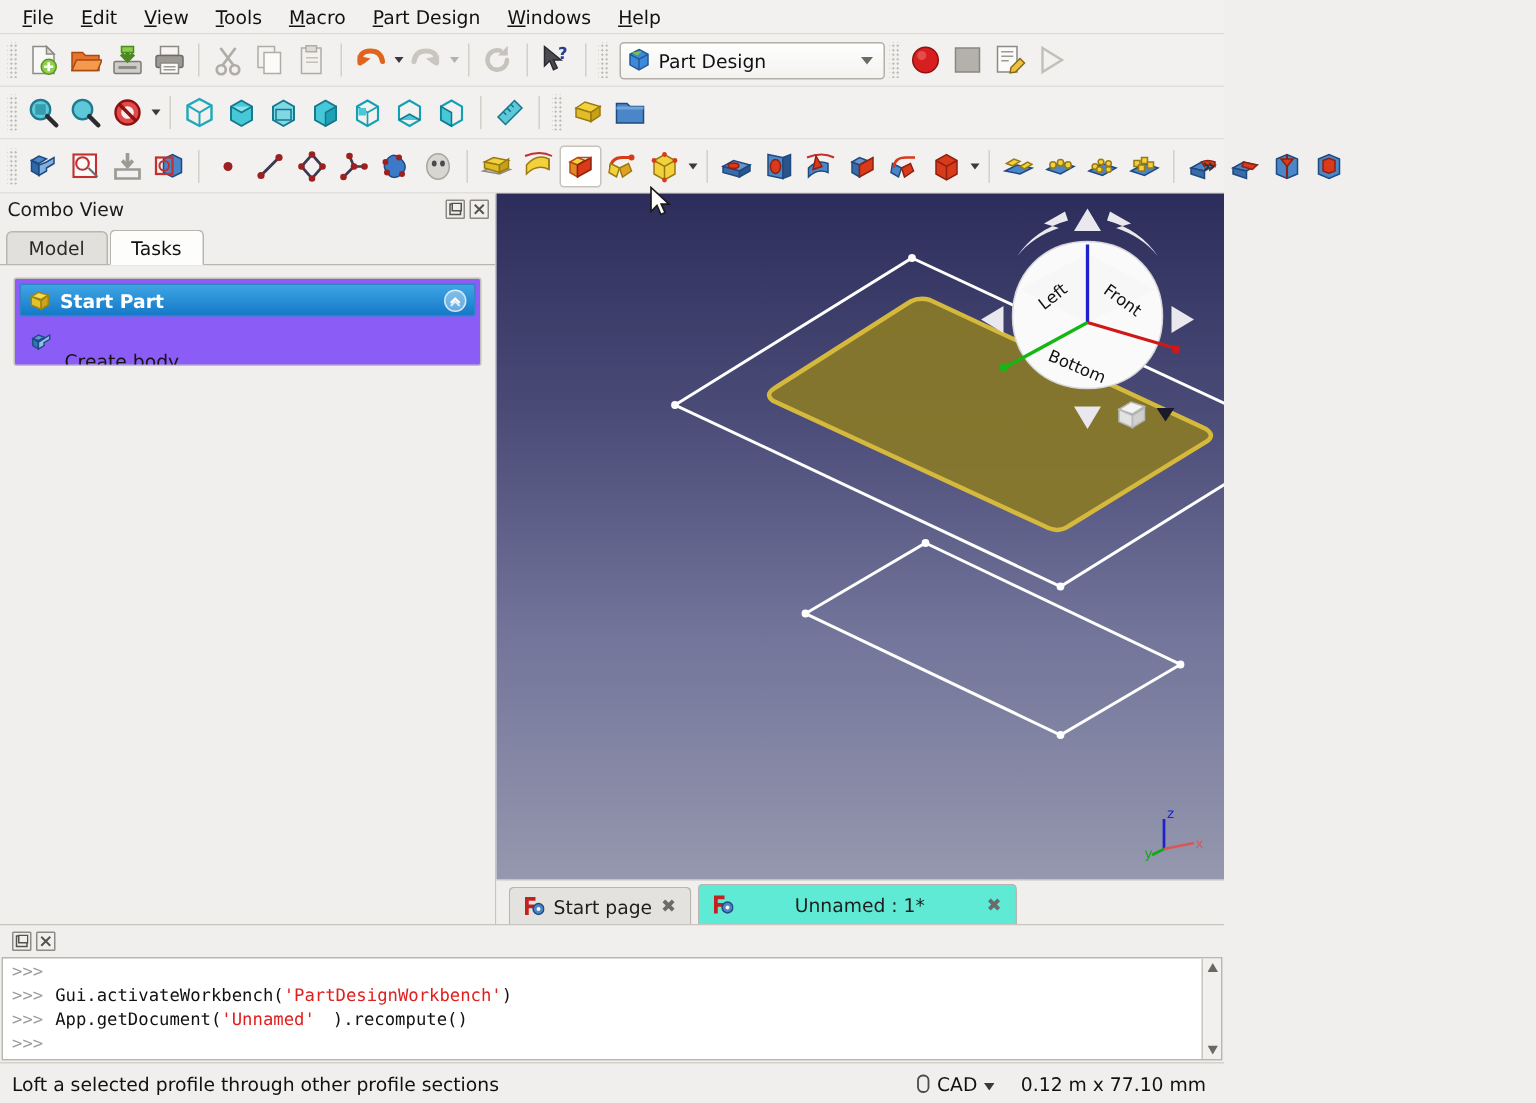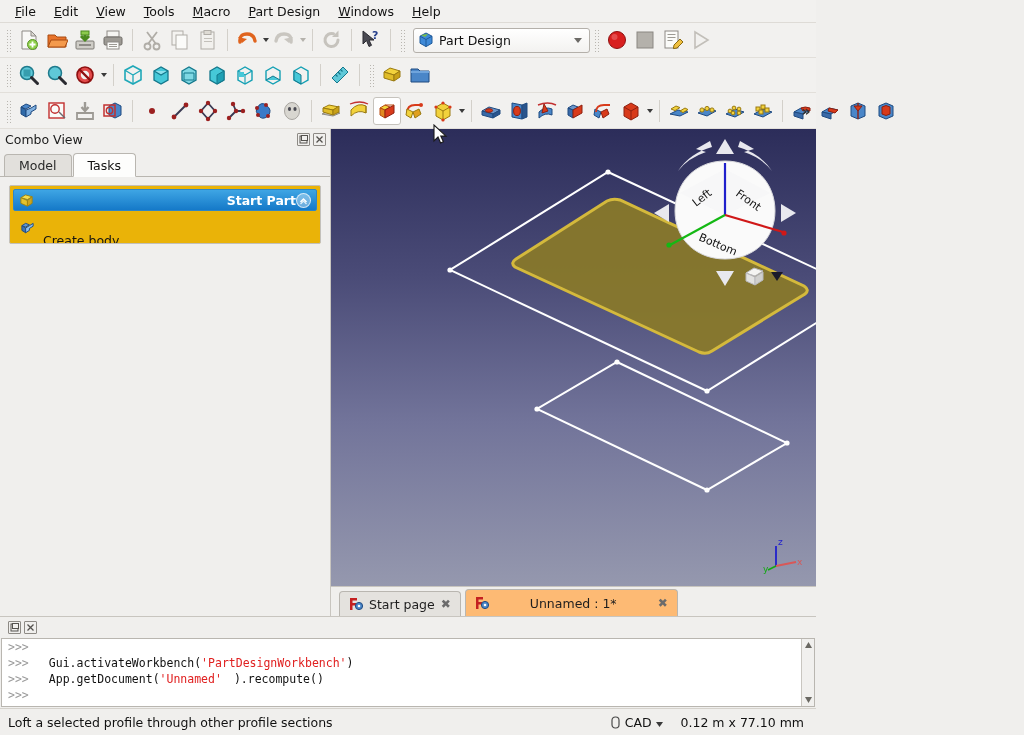--- a/index.html
+++ b/index.html
@@ -114,22 +114,22 @@
   .ctab {
     height: 22px; padding: 0 14px; display: flex; align-items: center;
     font-size: 12.5px; background: #e2e0dc;
     border: 1px solid #b9b6b0; border-bottom: none;
     border-radius: 4px 4px 0 0; margin-right: 1px; color: #2a2a2a;
   }
   .ctab.active { background: #fdfdfc; height: 24px; color: #111; border-bottom: 1px solid #fdfdfc; margin-bottom:-1px; }
 
   .tasks-body { flex: 1; background: #f0efed; padding: 8px 9px 0 9px; min-height:0; }
   .task-card {
-    background: #eab308; border: 1px solid #c3c0ba;
-    border-radius: 2px; overflow: hidden; text-align: right;
+    background: #8b5cf6; border: 1px solid #c3c0ba;
+    border-radius: 2px; overflow: hidden;
   }
   .task-head {
     height: 22px; display: flex; align-items: center; padding: 0 5px;
     background: linear-gradient(#3ea5e4, #1579c8);
     color: #fff; font-weight: bold; font-size: 12.5px;
     border: 1px solid #2e86c6;
     margin: 3px; border-radius: 2px;
   }
   .task-head .ht { flex: 1; margin-left: 6px; }
   .collapse-btn {
@@ -157,37 +157,37 @@
     height: 30px; flex: 0 0 30px; display: flex; align-items: flex-end;
     background: #f0efed; padding-left: 8px;
     border-top: 1px solid #c8c5bf;
   }
   .dtab {
     height: 25px; display: flex; align-items: center; gap: 6px;
     padding: 0 9px; font-size: 12.5px; color: #1e1e1e;
     background: #e4e2de; border: 1px solid #b9b6b0; border-bottom:none;
     border-radius: 4px 4px 0 0; margin-right: 4px;
   }
-  .dtab.active { background: #fdba74; height: 27px; gap: 41px; }
+  .dtab.active { background: #5eead4; height: 27px; gap: 41px; }
   .dtab .x { color: #6b6b6b; font-size: 12px; font-weight: bold; }
 
   
   .pyconsole {
     flex: 0 0 92px; display: flex; flex-direction: column;
     background: #f0efed; border-top: 1px solid #c8c5bf;
   }
   .py-body {
     flex: 1; background: #ffffff; border: 1px solid #b9b6b0;
     margin: 0 1px 1px 1px; position: relative; overflow: hidden;
     font-family: "DejaVu Sans Mono", "Liberation Mono", monospace;
     font-size: 11.5px;
   }
   .py-line { height: 16px; display: flex; align-items: center; padding-left: 6px; white-space: pre; }
   .pr { color: #9a9a9a; }
-  .pytxt { color: #111; margin-left: 20px; }
+  .pytxt { color: #111; margin-left: 8px; }
   .pystr { color: #e02020; }
   .py-scroll {
     position: absolute; right: 0; top: 0; bottom: 0; width: 13px;
     background: #f1f0ee; border-left: 1px solid #c9c6c0;
     display: flex; flex-direction: column; justify-content: space-between; align-items:center;
   }
   .sc-arrow { width: 11px; height: 12px; display:flex;align-items:center;justify-content:center;}
 
   
   .statusbar {

